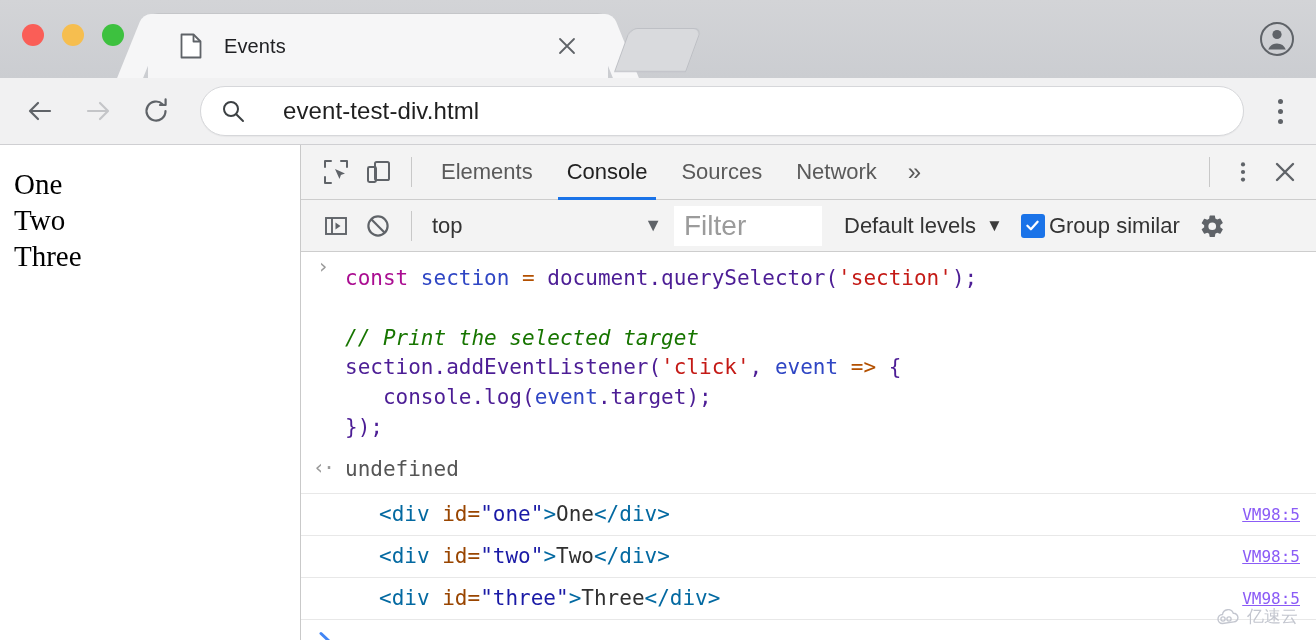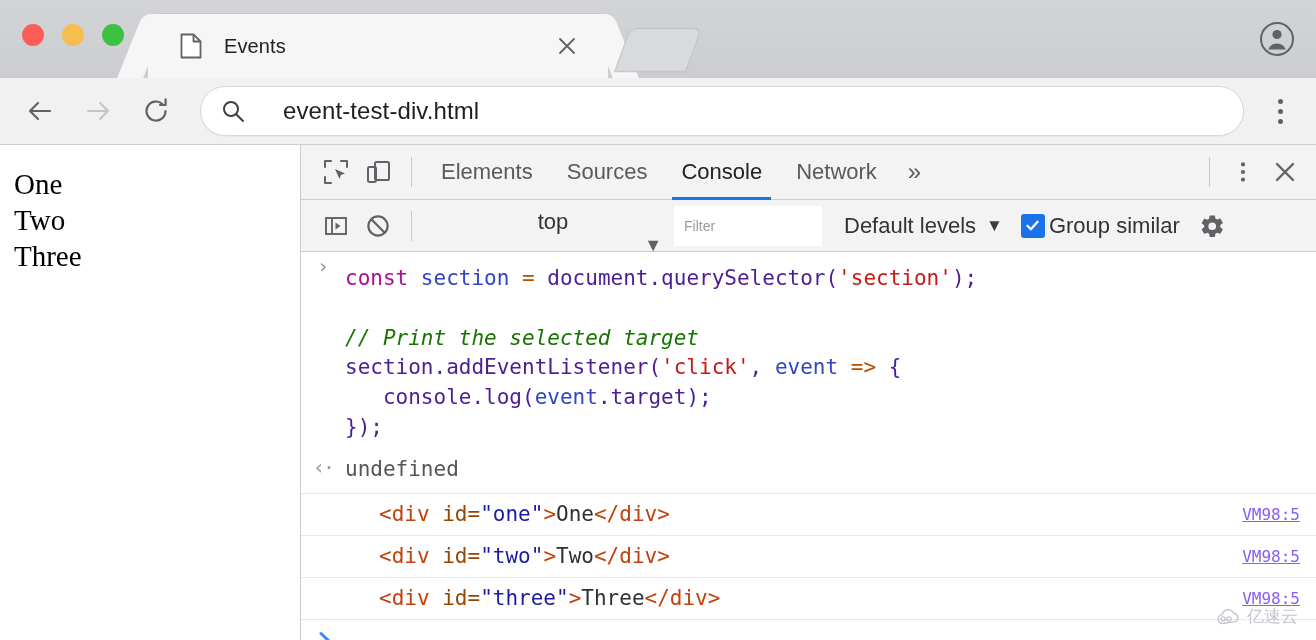--- a/index.html
+++ b/index.html
@@ -168,29 +168,28 @@
     display: flex; align-items: center;
     background: #f3f3f3;
     border-bottom: 1px solid #cdcdcd;
     padding-left: 14px;
   }
   .ctx-select {
     display: flex; align-items: center;
     width: 250px; height: 34px;
     font-size: 22px; color: #333;
     padding-left: 8px;
-    flex-direction: column;
   }
   .ctx-select .caret { margin-left: auto; margin-right: 12px; }
   .filter-input {
     width: 148px; height: 40px;
     background: #fff;
     display: flex; align-items: center;
     padding-left: 10px;
-    font-size: 14px; color: #9b9b9b;
+    font-size: 28px; color: #9b9b9b;
     flex: none;
   }
   .levels {
     display: flex; align-items: center; gap: 10px;
     font-size: 22px; color: #333;
     margin-left: 22px; white-space: nowrap;
   }
   .grp {
     display: flex; align-items: center; gap: 4px;
     margin-left: 18px; font-size: 22px; color: #333;
@@ -247,21 +246,21 @@
     padding-left: 16px;
   }
 
   
   .k   { color: #aa0d91; }   
   .v   { color: #2f46c4; }   
   .op  { color: #b35000; }   
   .str { color: #c41a16; }   
   .cm  { color: #177500; font-style: italic; } 
   .pl  { color: #4c1d95; }      
-  .tag { color: #c2410c; }   
+  .tag { color: #0369a1; }   
   .att { color: #994500; }   
   .val { color: #1a1aa6; }   
   .txt { color: #303030; }   
 
   .watermark {
     position: absolute; right: 18px; bottom: 12px;
     display: flex; align-items: center; gap: 5px;
     color: #c3c6cf; font-size: 17px;
     font-family: "DejaVu Sans", sans-serif;
     pointer-events: none;
@@ -363,22 +362,22 @@
         </div>
         <div class="dt-icon-btn">
           <svg width="28" height="28" viewBox="0 0 28 28">
             <rect x="11" y="4" width="14" height="18" rx="1.6" fill="none" stroke="#5f6368" stroke-width="2"></rect>
             <rect x="4" y="9" width="8" height="15" rx="1.4" fill="none" stroke="#5f6368" stroke-width="2"></rect>
           </svg>
         </div>
         <div class="dt-sep"></div>
 
         <div class="dt-tab">Elements</div>
+        <div class="dt-tab active">Console</div>
         <div class="dt-tab">Sources</div>
-        <div class="dt-tab active">Console</div>
         <div class="dt-tab">Network</div>
         <div class="dt-more">»</div>
 
         <div class="dt-right">
           <div class="dt-sep"></div>
           <div class="dt-icon-btn">
             <svg width="24" height="24" viewBox="0 0 24 24">
               <circle cx="12" cy="4.4" r="2.1" fill="#5f6368"></circle>
               <circle cx="12" cy="12" r="2.1" fill="#5f6368"></circle>
               <circle cx="12" cy="19.6" r="2.1" fill="#5f6368"></circle>

